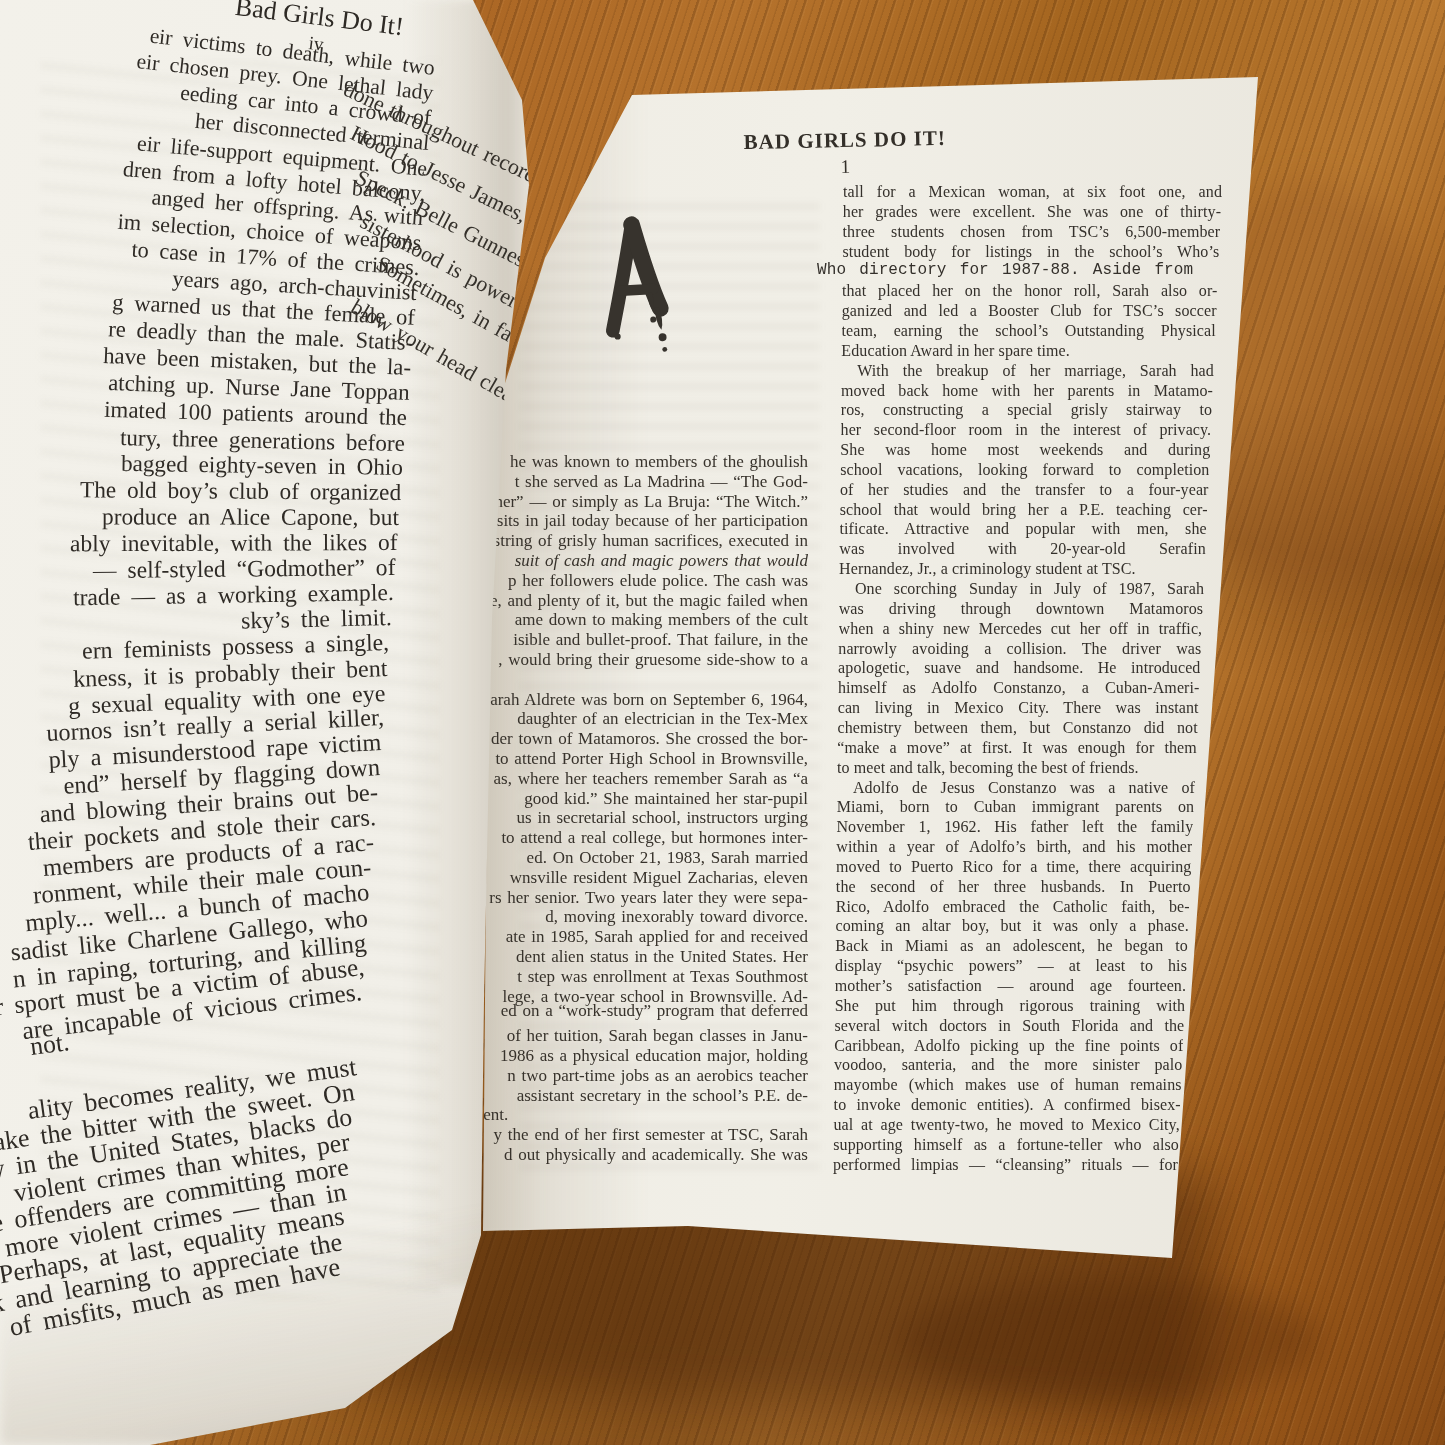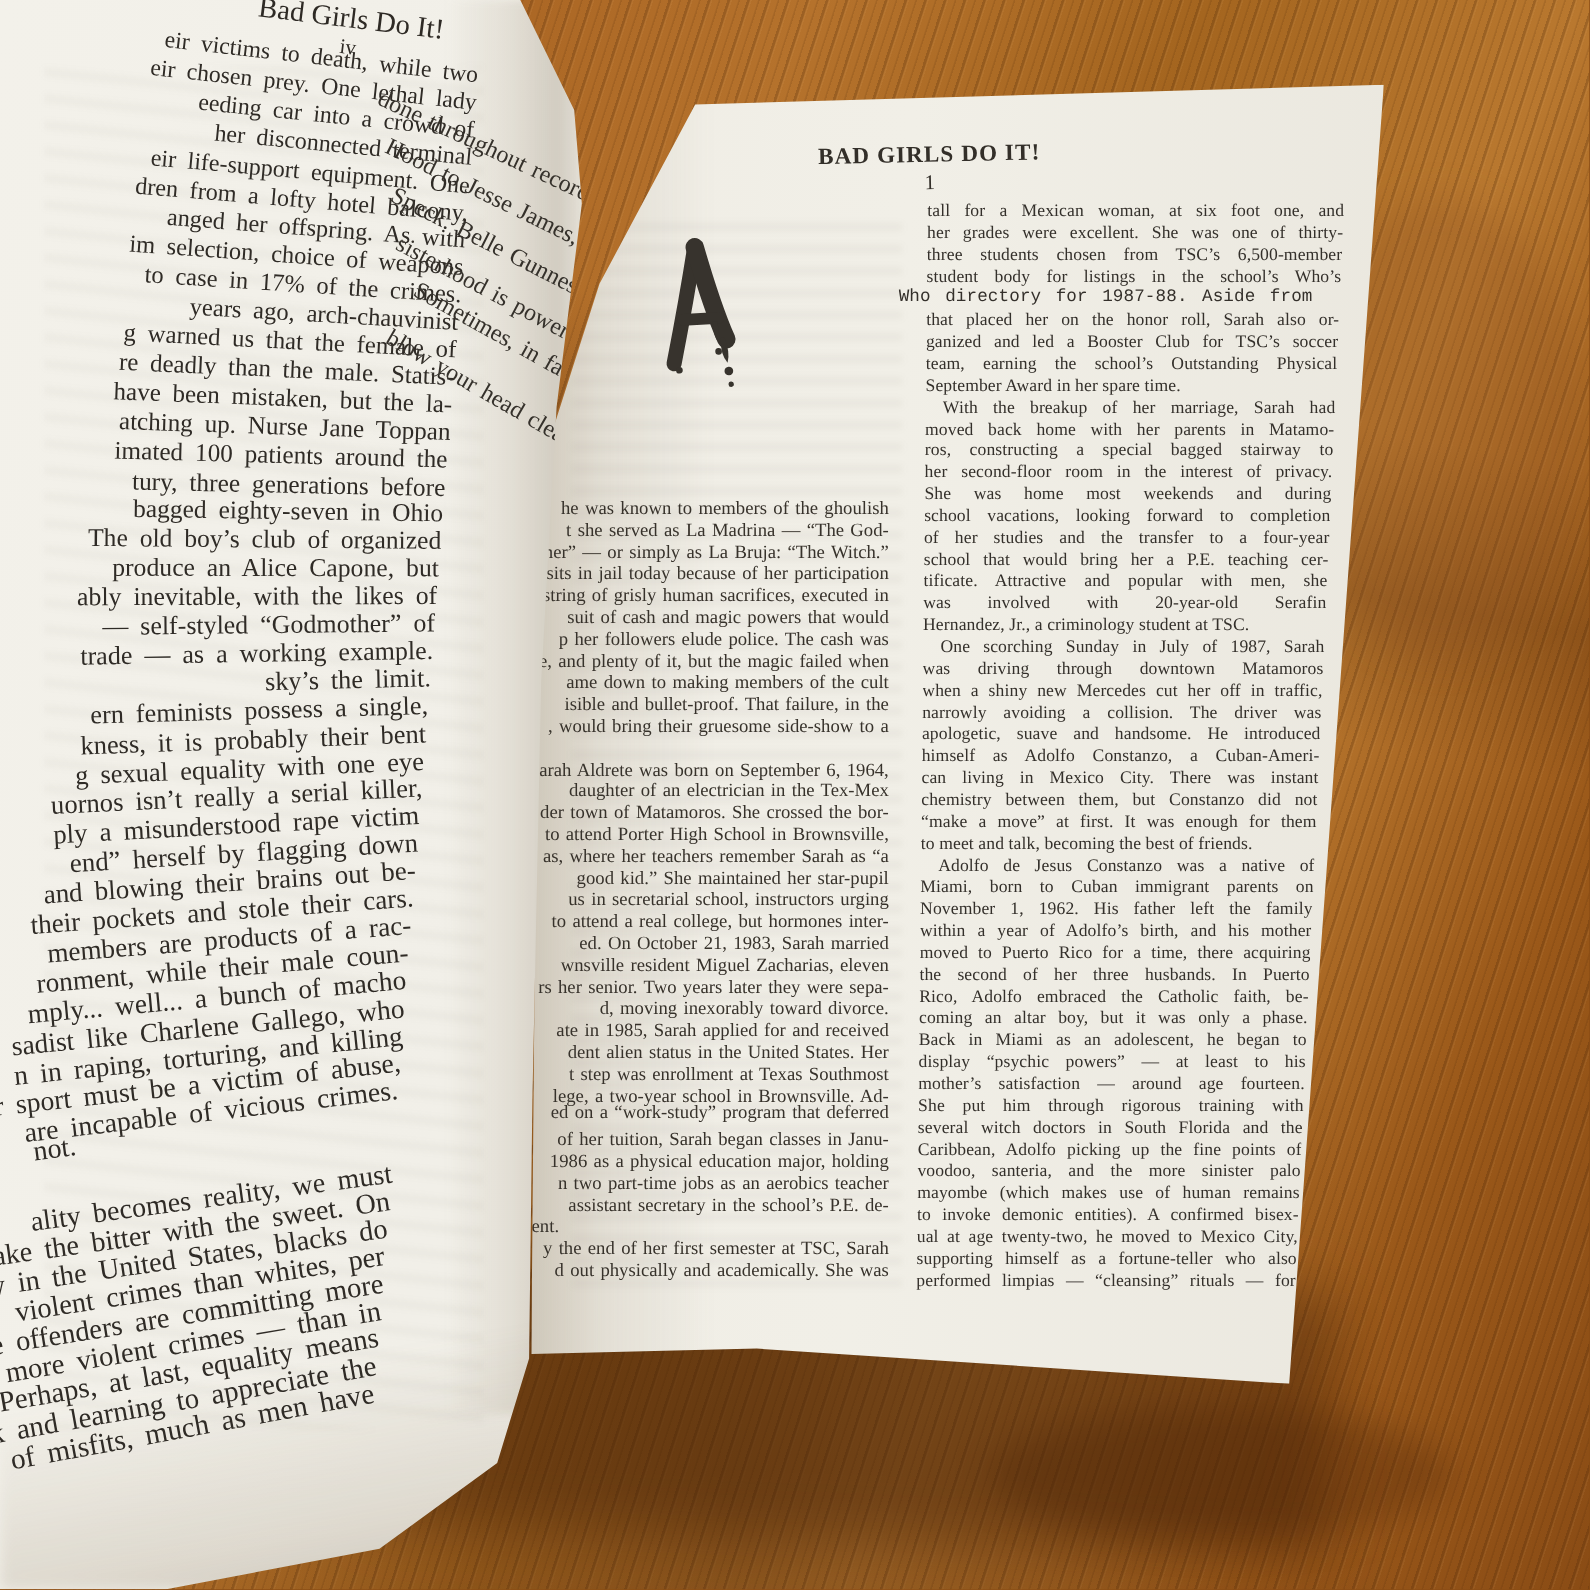--- a/index.html
+++ b/index.html
@@ -93,21 +93,21 @@
       </g>
     </svg>
 
 
     <div id="col1-lines">
         <div class="c1line" style="top: 452px; right: 637px;">he was known to members of the ghoulish</div>
         <div class="c1line" style="top: 471.8px; right: 637px;">t she served as La Madrina — “The God-</div>
         <div class="c1line" style="top: 491.6px; right: 637px;">ther” — or simply as La Bruja: “The Witch.”</div>
         <div class="c1line" style="top: 511.4px; right: 637px;">sits in jail today because of her participation</div>
         <div class="c1line" style="top: 531.2px; right: 637px;">string of grisly human sacrifices, executed in</div>
-        <div class="c1line" style="top: 551px; right: 637px;">suit of cash and magic powers that would</div>
+        <div class="c1line" style="top: 551px; right: 637px; font-style: italic;">suit of cash and magic powers that would</div>
         <div class="c1line" style="top: 570.8px; right: 637px;">p her followers elude police. The cash was</div>
         <div class="c1line" style="top: 590.6px; right: 637px;">re, and plenty of it, but the magic failed when</div>
         <div class="c1line" style="top: 610.4px; right: 637px;">ame down to making members of the cult</div>
         <div class="c1line" style="top: 630.2px; right: 637px; margin-left: 10px;">isible and bullet-proof. That failure, in the</div>
         <div class="c1line" style="top: 650px; right: 637px;">, would bring their gruesome side-show to a</div>
         <div class="c1line" style="top: 669.8px; left: 470px;">e.</div>
         <div class="c1line" style="top: 689.6px; right: 637px;">arah Aldrete was born on September 6, 1964,</div>
         <div class="c1line" style="top: 709.4px; right: 637px;">daughter of an electrician in the Tex-Mex</div>
         <div class="c1line" style="top: 729.2px; right: 637px;">der town of Matamoros. She crossed the bor-</div>
         <div class="c1line" style="top: 749px; right: 637px;">to attend Porter High School in Brownsville,</div>
@@ -134,24 +134,24 @@
       </div>
     <div id="col2-lines">
         <div class="c2line" style="top: 182px; left: 843px; width: 379px;">tall for a Mexican woman, at six foot one, and</div>
         <div class="c2line" style="top: 201.85px; left: 842.796px; width: 378.306px;">her grades were excellent. She was one of thirty-</div>
         <div class="c2line" style="top: 221.7px; left: 842.592px; width: 377.612px;">three students chosen from TSC’s 6,500-member</div>
         <div class="c2line" style="top: 241.55px; left: 842.388px; width: 376.918px;">student body for listings in the school’s Who’s</div>
         <div class="c2line" style="top: 261.4px; left: 817px; width: 376.224px; font-family: Liberation Mono, monospace;">Who directory for 1987-88. Aside from grades</div>
         <div class="c2line" style="top: 281.25px; left: 841.98px; width: 375.531px;">that placed her on the honor roll, Sarah also or-</div>
         <div class="c2line" style="top: 301.1px; left: 841.776px; width: 374.837px;">ganized and led a Booster Club for TSC’s soccer</div>
         <div class="c2line" style="top: 320.95px; left: 841.571px; width: 374.143px;">team, earning the school’s Outstanding Physical</div>
-        <div class="c2line pend" style="top: 340.8px; left: 841.367px; width: 373.449px;">September Award in her spare time.</div>
+        <div class="c2line pend" style="top: 340.8px; left: 841.367px; width: 373.449px;">Education Award in her spare time.</div>
         <div class="c2line" style="top: 360.65px; left: 857.163px; width: 356.755px;">With the breakup of her marriage, Sarah had</div>
         <div class="c2line" style="top: 380.5px; left: 840.959px; width: 372.061px;">moved back home with her parents in Matamo-</div>
-        <div class="c2line" style="top: 400.35px; left: 840.755px; width: 371.367px;">ros, constructing a special bagged stairway to</div>
+        <div class="c2line" style="top: 400.35px; left: 840.755px; width: 371.367px;">ros, constructing a special grisly stairway to</div>
         <div class="c2line" style="top: 420.2px; left: 840.551px; width: 370.673px;">her second-floor room in the interest of privacy.</div>
         <div class="c2line" style="top: 440.05px; left: 840.347px; width: 369.98px;">She was home most weekends and during</div>
         <div class="c2line" style="top: 459.9px; left: 840.143px; width: 369.286px;">school vacations, looking forward to completion</div>
         <div class="c2line" style="top: 479.75px; left: 839.939px; width: 368.592px;">of her studies and the transfer to a four-year</div>
         <div class="c2line" style="top: 499.6px; left: 839.735px; width: 367.898px;">school that would bring her a P.E. teaching cer-</div>
         <div class="c2line" style="top: 519.45px; left: 839.531px; width: 367.204px;">tificate. Attractive and popular with men, she</div>
         <div class="c2line" style="top: 539.3px; left: 839.327px; width: 366.51px;">was involved with 20-year-old Serafin</div>
         <div class="c2line pend" style="top: 559.15px; left: 839.122px; width: 365.816px;">Hernandez, Jr., a criminology student at TSC.</div>
         <div class="c2line" style="top: 579px; left: 854.918px; width: 349.122px;">One scorching Sunday in July of 1987, Sarah</div>
         <div class="c2line" style="top: 598.85px; left: 838.714px; width: 364.429px;">was driving through downtown Matamoros</div>

